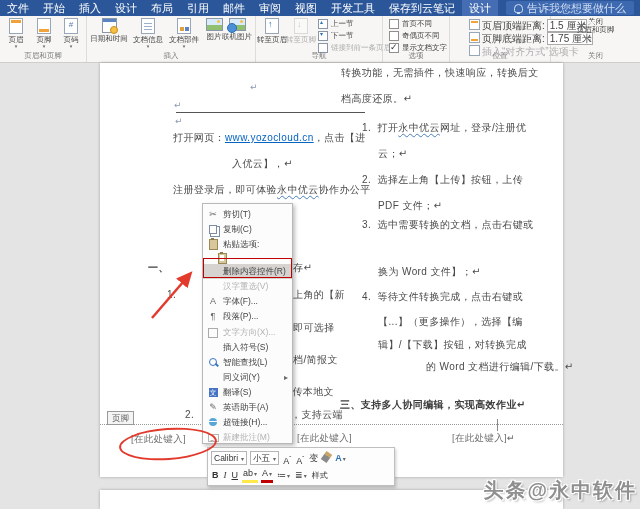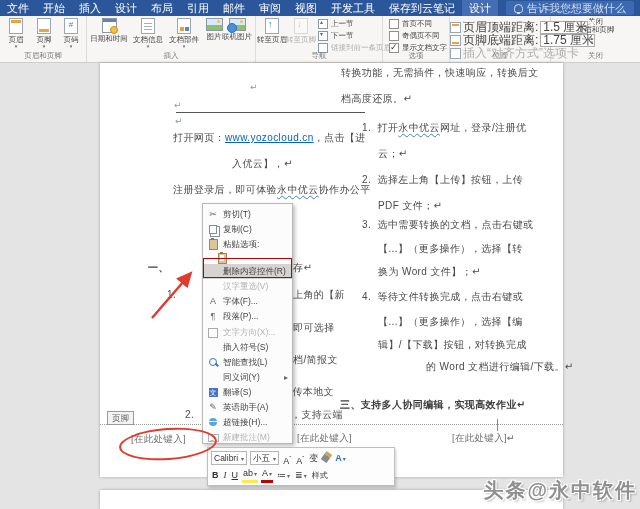--- a/index.html
+++ b/index.html
@@ -42,21 +42,21 @@
   .globe::before{content:"";position:absolute;left:-3px;bottom:-3px;width:8px;height:8px;border-radius:50%;background:#4a90d9;border:1px solid #2c6cb0;}
   .goto-h::after{content:"↑";position:absolute;left:2px;top:1px;font-size:9px;color:#2e74b5;font-weight:bold;}
   .goto-f::after{content:"↓";position:absolute;left:2px;top:1px;font-size:9px;color:#2e74b5;font-weight:bold;}
   .smallbtn{position:absolute;left:0;display:flex;align-items:center;gap:3px;font-size:7.5px;white-space:nowrap;}
   .mini-ic{width:8px;height:8px;border:1px solid #8a97a8;background:#fff;position:relative;flex:0 0 auto;}
   .mini-ic.up::after{content:"▴";position:absolute;left:1px;top:-2px;font-size:6px;color:#2e74b5;}
   .mini-ic.dn::after{content:"▾";position:absolute;left:1px;top:-2px;font-size:6px;color:#2e74b5;}
   .cbrow{position:absolute;left:6px;display:flex;align-items:center;gap:3px;font-size:7.5px;white-space:nowrap;}
   .cb{width:8px;height:8px;border:1px solid #8f8f8f;background:#fff;position:relative;flex:0 0 auto;}
   .cb.checked::after{content:"✓";position:absolute;left:0px;top:-2px;font-size:9px;color:#333;}
-  .posrow{position:absolute;left:0;display:flex;align-items:center;gap:2px;font-size:12px;white-space:nowrap;}
+  .posrow{position:absolute;left:19px;display:flex;gap:2px;font-size:10px;white-space:nowrap;}
   .pos-ic{width:9px;height:9px;border:1px solid #98a6ba;background:#fff;position:relative;flex:0 0 auto;}
   .pos-ic.t::before{content:"";position:absolute;left:1px;right:1px;top:1px;height:2px;background:#f2a23a;}
   .pos-ic.b::before{content:"";position:absolute;left:1px;right:1px;bottom:1px;height:2px;background:#f2a23a;}
   .spin{background:#fff;border:1px solid #ababab;padding:0 0 0 2px;position:relative;min-width:34px;height:11px;line-height:11px;}
   .spin::before{content:"▴";position:absolute;right:1px;top:-2px;font-size:5px;color:#666;}
   .spin::after{content:"▾";position:absolute;right:1px;bottom:-2px;font-size:5px;color:#666;}
   .closebtn{position:absolute;left:50%;transform:translateX(-50%);top:2px;text-align:center;line-height:8px;font-size:7.5px;width:60px;}
   .ic-close{width:15px;height:15px;margin:0 auto 2px;background:#c8473c;border-radius:3px;position:relative;}
   .ic-close::after{content:"✕";position:absolute;left:0;right:0;top:2px;color:#fff;font-size:9px;font-weight:bold;text-align:center;}
   
@@ -280,21 +280,20 @@
     <span>1.</span>&nbsp;&nbsp;<span>打开</span><span class="wavy">永中优云</span><span>网址，登录/注册优</span>
   </div>
   <div class="dtext" style="left:378px;top:147px;">云；↵</div>
   <div class="dtext" style="left:362px;top:173px;">
     <span>2.</span>&nbsp;&nbsp;<span>选择左上角【上传】按钮，上传</span>
   </div>
   <div class="dtext" style="left:378px;top:199px;">PDF 文件；↵</div>
   <div class="dtext" style="left:362px;top:218px;">
     <span>3.</span>&nbsp;&nbsp;<span>选中需要转换的文档，点击右键或</span>
   </div>
-  <div class="dtext" style="left:378px;top:242px;">【...】（更多操作），选择【转</div>
   <div class="dtext" style="left:378px;top:265px;">换为 Word 文件】；↵</div>
   <div class="dtext" style="left:362px;top:290px;">
     <span>4.</span>&nbsp;&nbsp;<span>等待文件转换完成，点击右键或</span>
   </div>
   <div class="dtext" style="left:378px;top:315px;">【...】（更多操作），选择【编</div>
   <div class="dtext" style="left:378px;top:338px;">辑】/【下载】按钮，对转换完成</div>
   <div class="dtext" style="left:378px;top:360px;padding-left:48px;">的 Word 文档进行编辑/下载。↵</div>
   <div class="dtext bold" style="left:340px;top:398px;">三、支持多人协同编辑，实现高效作业↵</div>
 
   <div class="ftag" style="left:107px;top:411px;">页脚</div>

